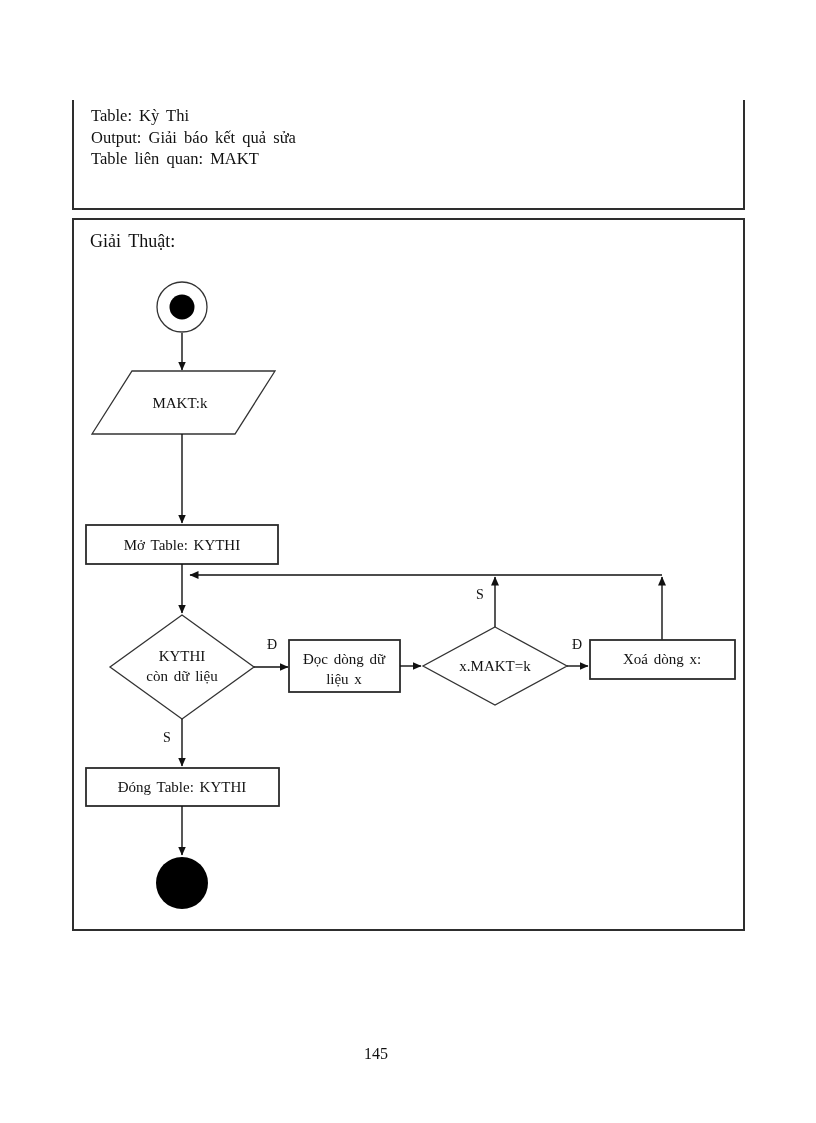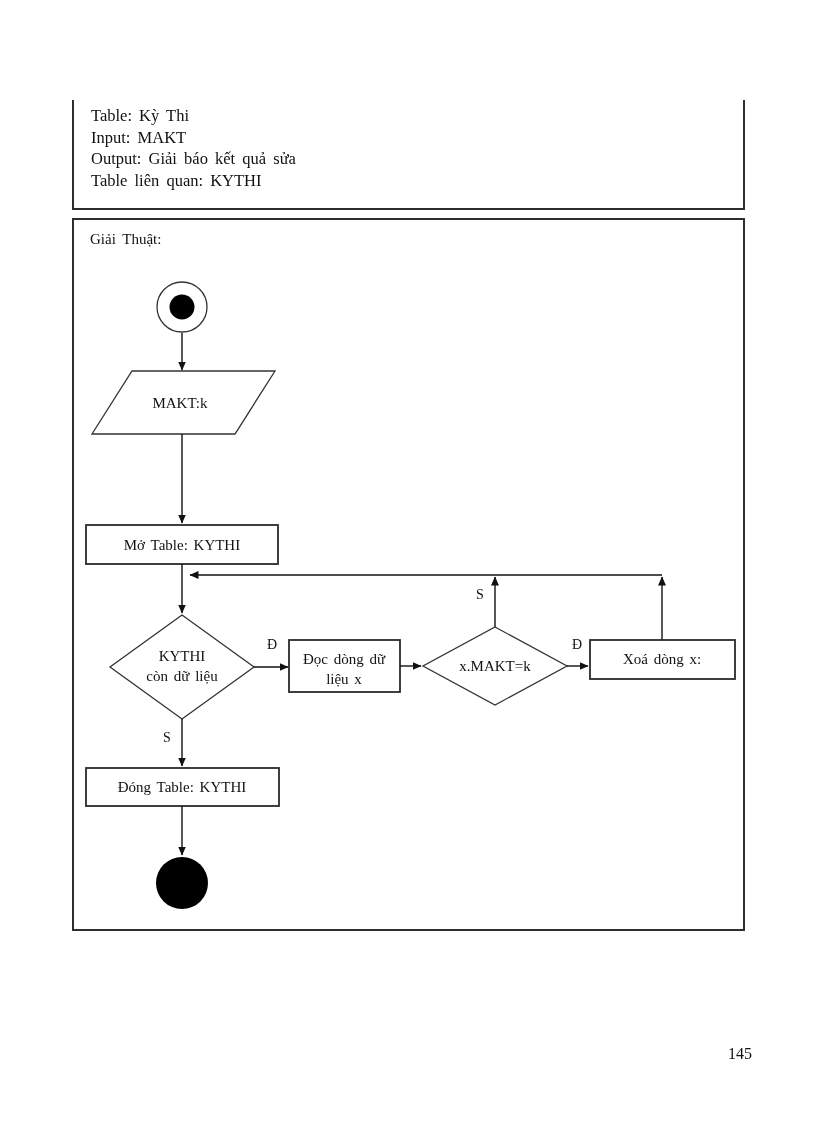--- a/index.html
+++ b/index.html
@@ -24,52 +24,51 @@
     word-spacing:3px;
   }
   .cell-flow {
     position:absolute; left:72px; top:218px;
     width:673px; height:713px;
     box-sizing:border-box;
     border:2px solid #2e2e2e;
   }
   .section-label {
     position:absolute; left:16px; top:11px;
-    font-size:15px;
+    font-size:18px;
     word-spacing:3px;
   }
   svg.flow { position:absolute; left:0; top:0; width:669px; height:709px; }
   .fl { stroke:#111111; stroke-width:1.4; fill:none; }
   .shape { fill:#ffffff; stroke:#2b2b2b; stroke-width:1.8; }
   .thin { fill:#ffffff; stroke:#333333; stroke-width:1.3; }
   text.t {
     font-family:"Liberation Serif", serif;
     font-size:15px; fill:#111111;
     text-anchor:middle;
     word-spacing:2px;
   }
   text.branch {
     font-family:"Liberation Serif", serif;
     font-size:14px; fill:#111111;
     text-anchor:middle;
   }
   .page-number {
     position:absolute; left:0; top:1045px;
-    width:752px; text-align:right;
+    width:752px; text-align:center;
     font-size:16px;
   }
 </style>
 </head>
 <body>
 
 <div class="cell-header">
   <div>Table: Kỳ Thi</div>
-  <div>Input: MAKT</div>
   <div>Output: Giải báo kết quả sửa</div>
-  <div>Table liên quan: KYTHI</div>
+  <div>Table liên quan: MAKT</div>
 </div>
 
 <div class="cell-flow">
   <div class="section-label">Giải Thuật:</div>
 
   <svg class="flow" viewBox="0 0 669 709">
     <defs>
       <marker id="arr" markerUnits="userSpaceOnUse" markerWidth="10" markerHeight="9" refX="8.5" refY="4" orient="auto">
         <path d="M0,0 L9,4 L0,8 Z" fill="#111111"></path>
       </marker>

